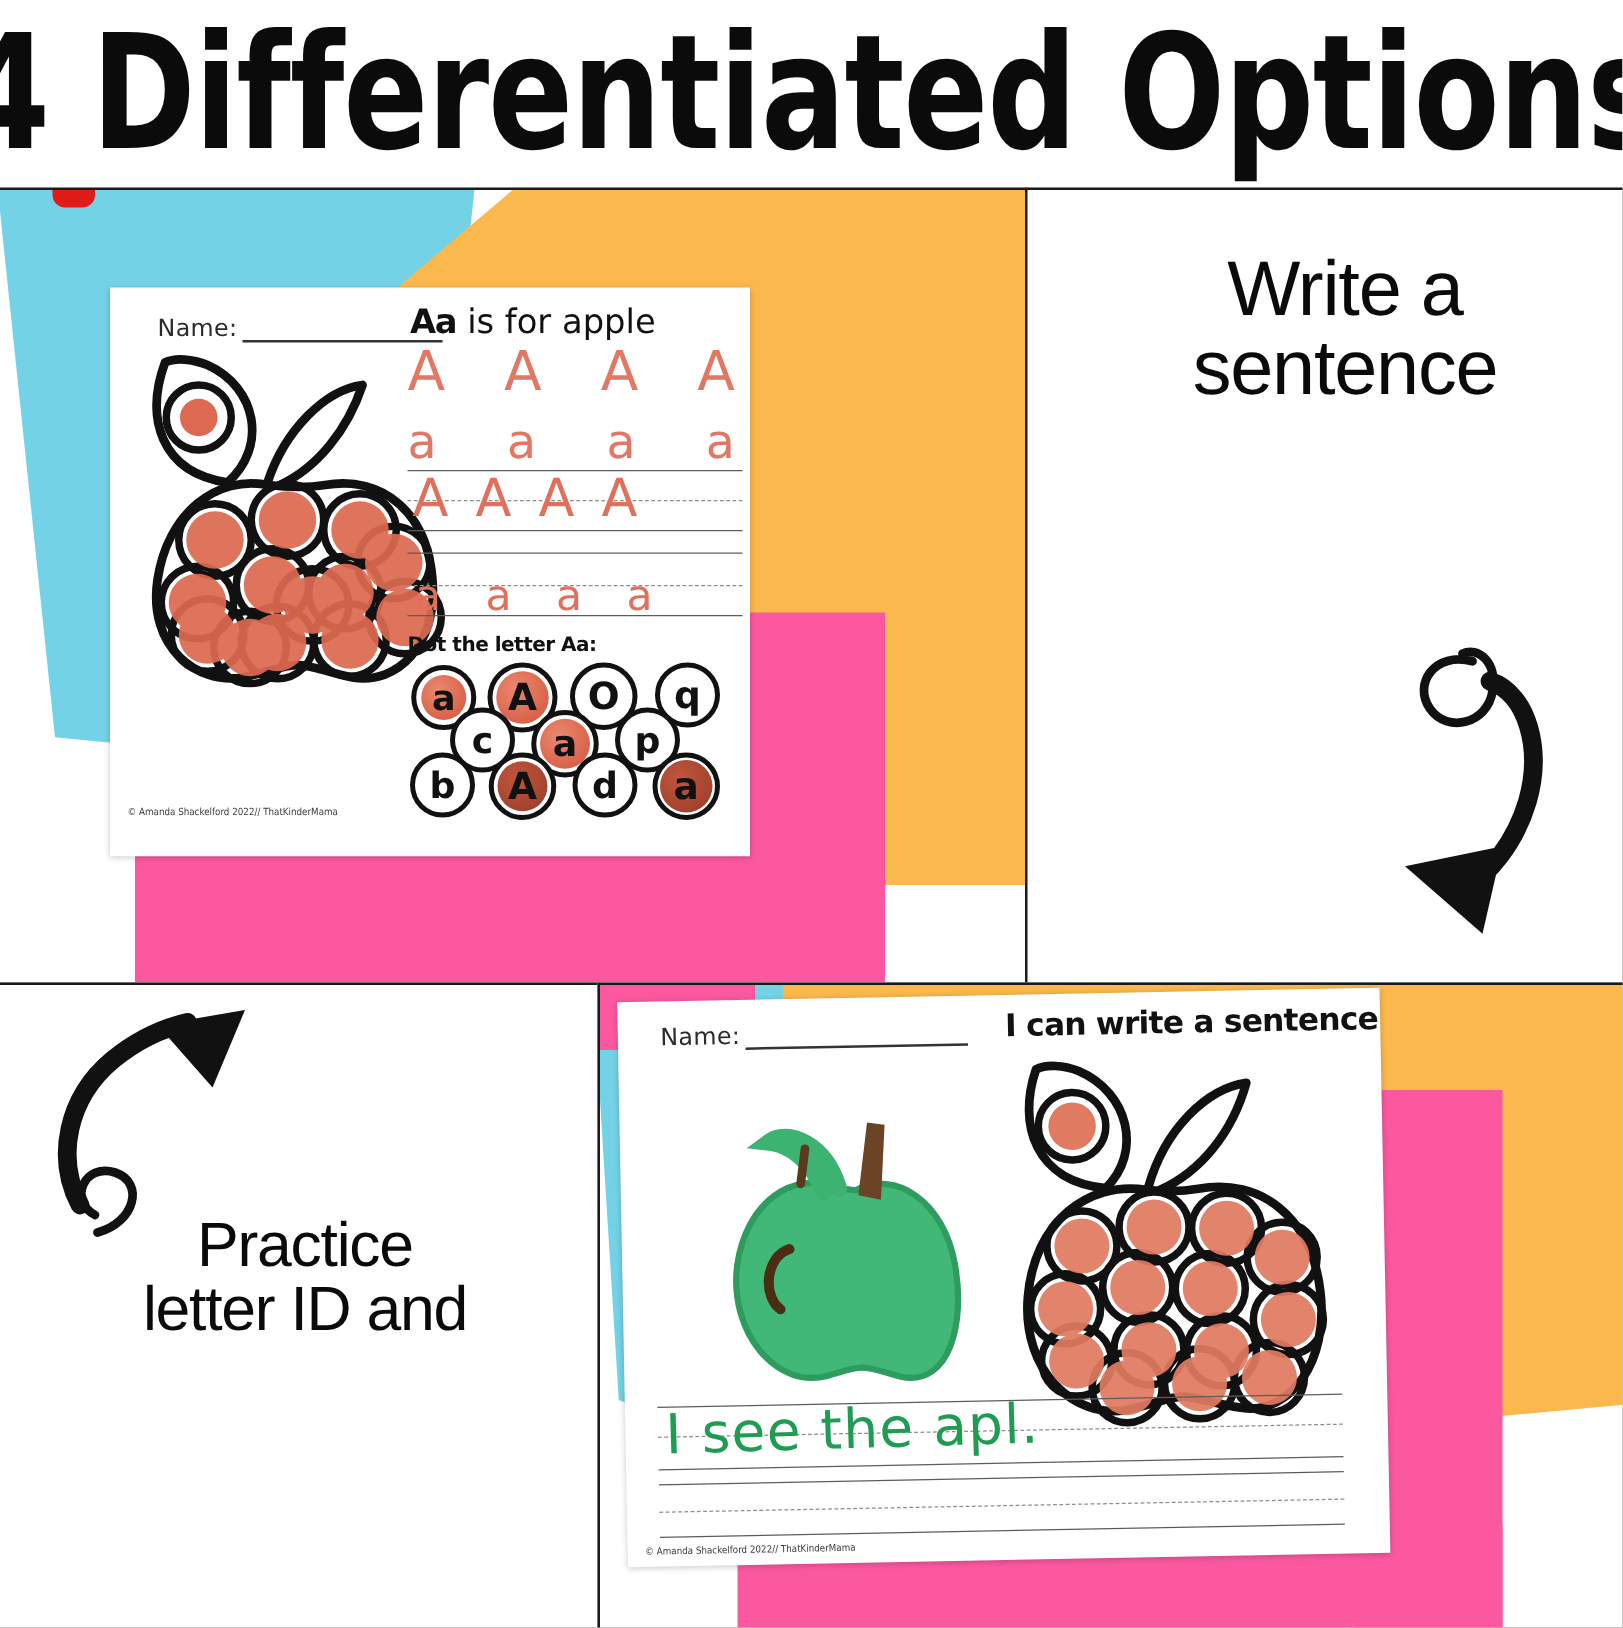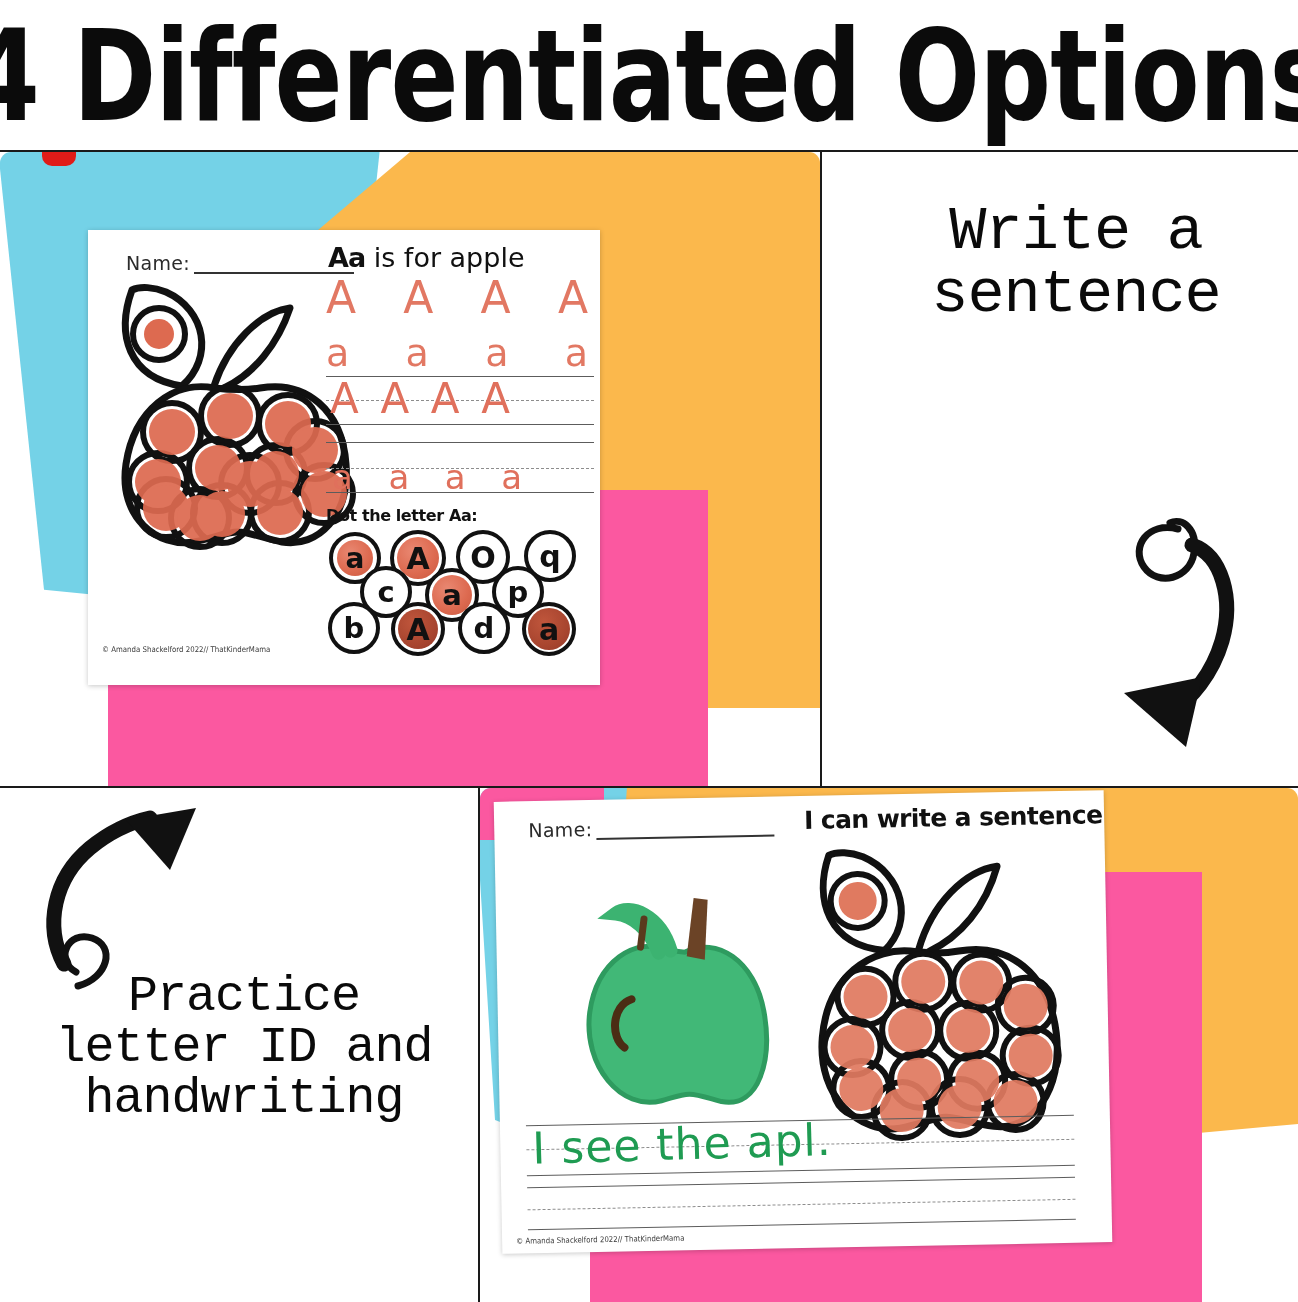--- a/index.html
+++ b/index.html
@@ -34,21 +34,21 @@
     position: absolute;
     overflow: hidden;
     background: #ffffff;
     border: 2px solid #1a1a1a;
   }
   #q-topleft  { left: -2px;  top: 150px;  width: 824px;  height: 638px; }
   #q-topright { left: 820px; top: 150px;  width: 480px;  height: 638px; }
   #q-botleft  { left: -2px;  top: 786px;  width: 482px;  height: 518px; }
   #q-botright { left: 478px; top: 786px;  width: 822px;  height: 518px; }
 
-  .inner { position: absolute; inset: 0; overflow: hidden; border-radius: 11px; }
+  .inner { position: absolute; inset: 0; overflow: hidden; }
 
   
   .paper { position: absolute; }
   .paper-cyan   { background: #74d2e7; }
   .paper-orange { background: #fbb84c; }
   .paper-pink   { background: #fb58a0; }
   .marker-cap {
     position: absolute; width: 34px; height: 20px;
     background: #e01b18; border-radius: 0 0 10px 10px;
   }
@@ -119,21 +119,21 @@
   .bubble.dark .blob {
     background: radial-gradient(circle at 38% 34%, #c0563c 0%, #a8452f 62%, #93392a 100%);
   }
 
   
   .apple-svg { position: absolute; }
 
   
   .callout {
     position: absolute;
-    font-family: Liberation Mono, monospace;
+    font-family: Liberation Sans, sans-serif;
     font-weight: 400; color: #0a0a0a;
     line-height: 1.02; letter-spacing: -1px;
   }
   #callout-write {
     left: 44px; top: 48px; width: 420px;
     font-size: 62px; text-align: center;
   }
   #callout-practice {
     left: 4px; top: 183px; width: 480px;
     font-size: 50px; text-align: center;
@@ -317,21 +317,20 @@
     <div class="inner">
       <svg class="arrow" style="left:20px; top:8px;" width="190" height="200" viewBox="0 0 190 200">
         <path d="M58 190 C 88 182, 96 150, 72 142 C 48 134, 34 164, 56 176" fill="none" stroke="#111" stroke-width="7" stroke-linecap="round"></path>
         <path d="M44 168 C 24 130, 34 82, 70 52 C 92 34, 112 26, 130 22" fill="none" stroke="#111" stroke-width="15" stroke-linecap="round"></path>
         <path d="M176 12 L 106 24 L 150 74 Z" fill="#111"></path>
       </svg>
 
       <div class="callout" id="callout-practice">
         <span class="ln">Practice</span>
         <span class="ln">letter ID and</span>
-        <span class="ln">handwriting</span>
       </div>
     </div>
   </div>
 
   <div class="quad" id="q-botright">
     <div class="inner">
 
       <div class="paper paper-cyan" style="left:-6px; top:-4px; width:210px; height:400px;
                   clip-path: polygon(0% 0%, 100% 0%, 88% 100%, 10% 84%);"></div>
       <div class="paper paper-orange" style="left:104px; top:-4px; width:720px; height:404px;

